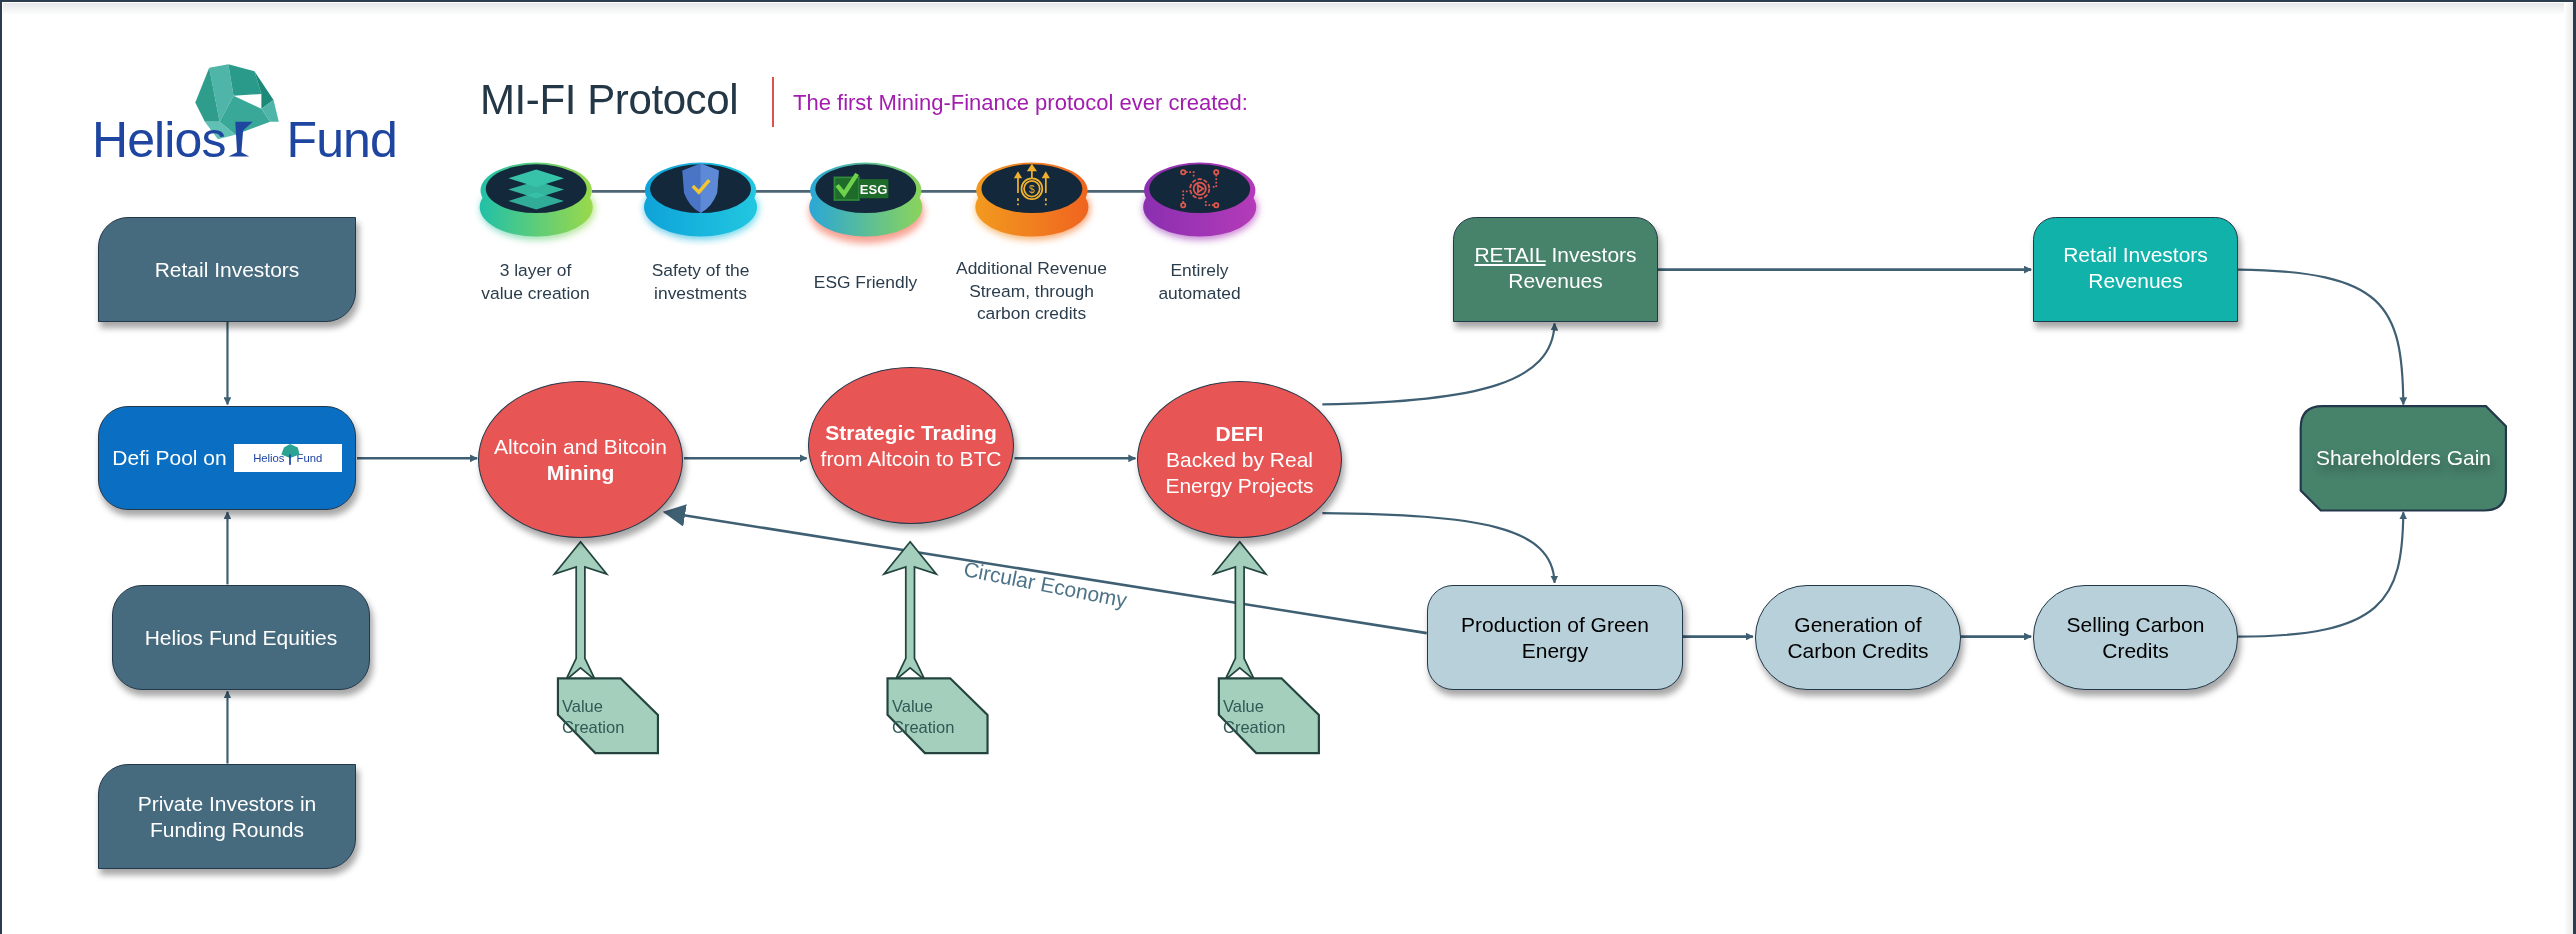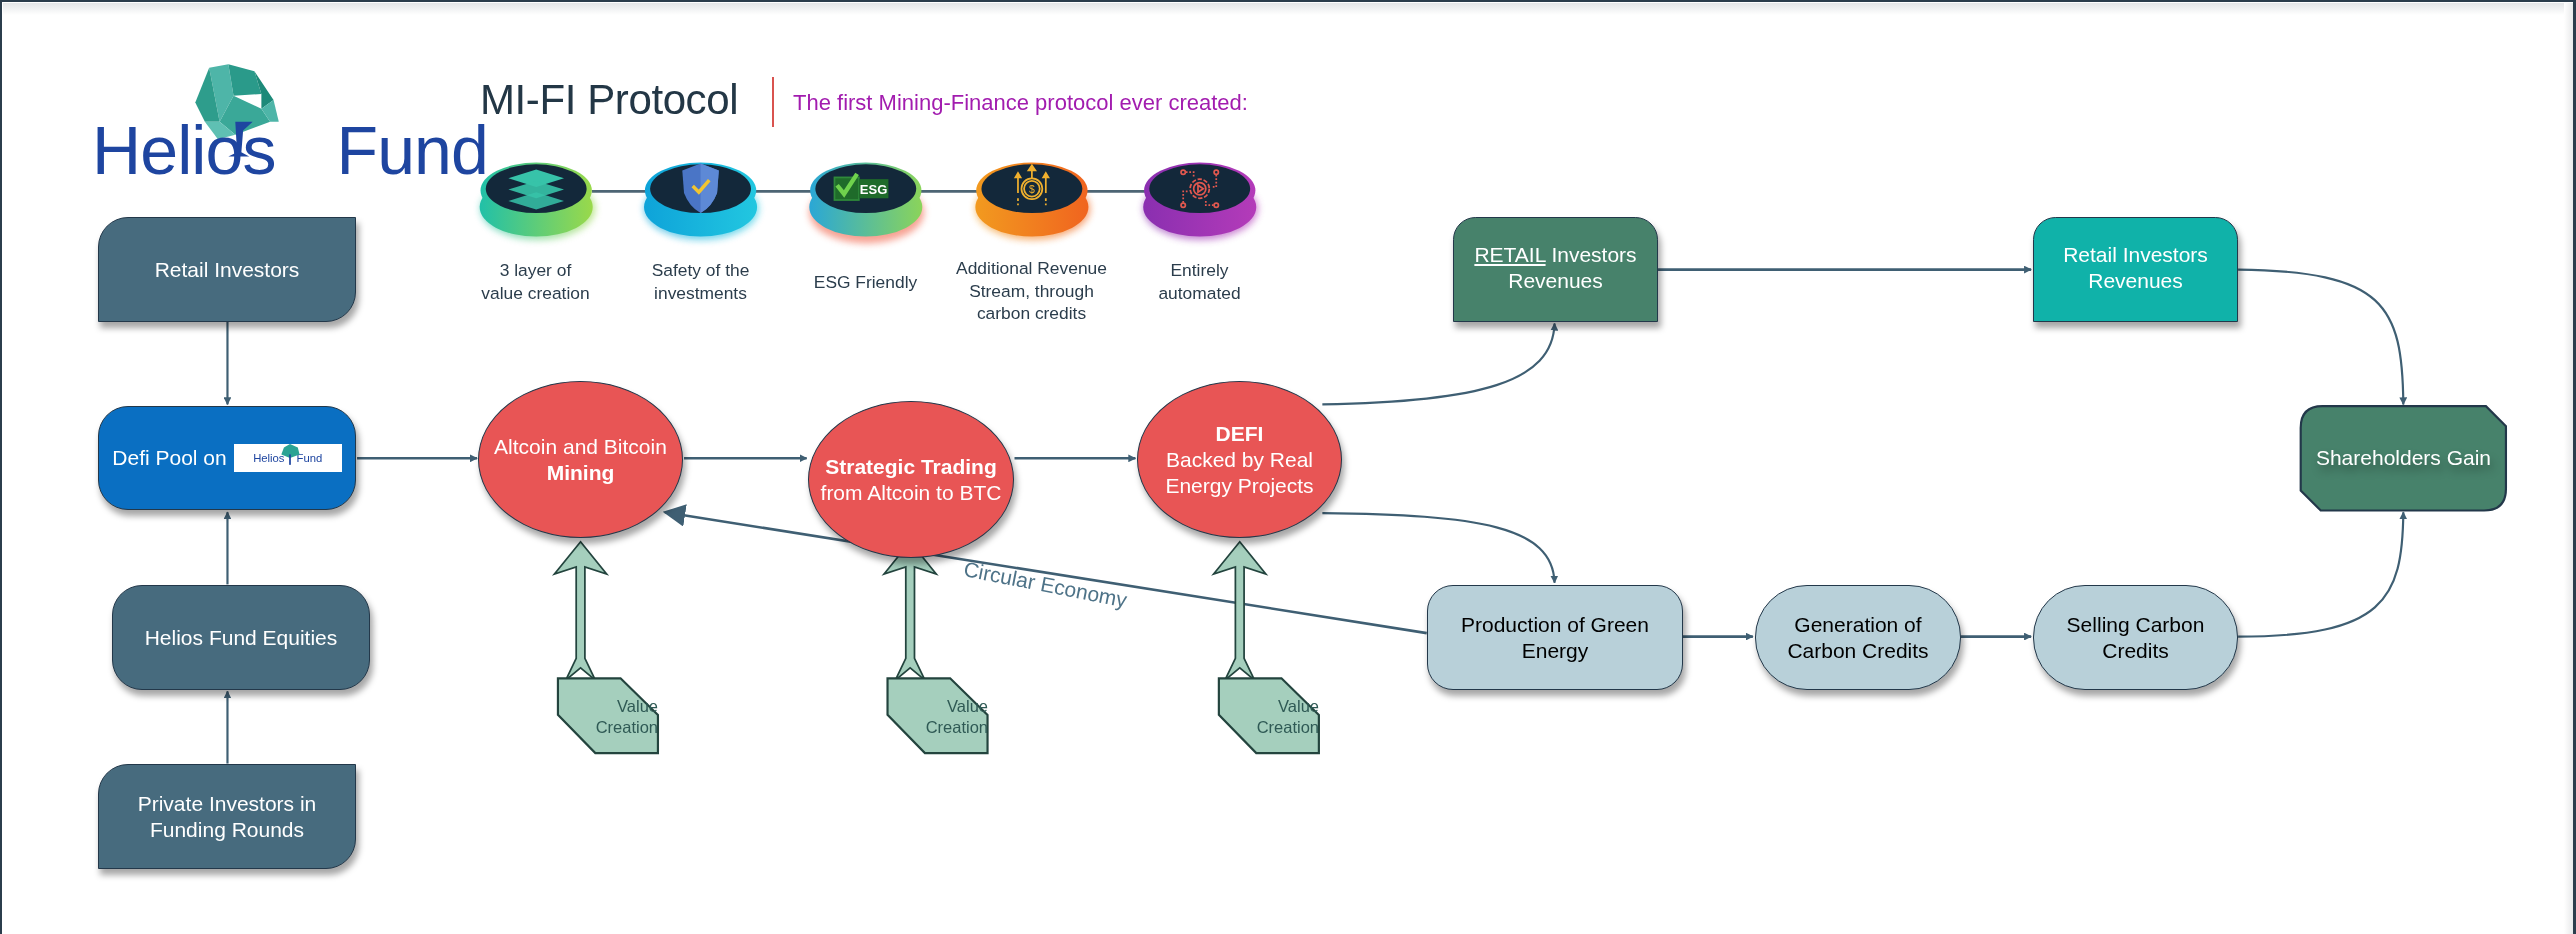--- a/index.html
+++ b/index.html
@@ -12,22 +12,22 @@
   .n-slate { background: #476b7e; }
   .n-blue { background: #0a6fc2; }
   .n-red { background: #e85555; border-radius: 50%/50%; }
   .n-green { background: #47826b; }
   .n-teal { background: #10b2a9; }
   .n-light { background: #b8d0d9; color: #000000; }
   .title { position: absolute; left: 480px; top: 76px; font-size: 42px; color: #233746; letter-spacing: -0.4px; }
   .subtitle { position: absolute; left: 793px; top: 90px; font-size: 22px; color: #a21caf; }
   .vdivider { position: absolute; left: 772px; top: 77px; width: 1.7px; height: 50px; background: #d9534f; }
   .feat-label { position: absolute; width: 191px; text-align: center; font-size: 17.4px; line-height: 22.6px; color: #2b3d4c; }
-  .logo-text { position: absolute; left: 92px; top: 111px; font-size: 68px; color: #1e45a0; letter-spacing: -0.9px; }
-  .vc-label { position: absolute; width: 96px; text-align: right; font-size: 16.5px; line-height: 21px; color: #2f5a55; }
+  .logo-text { position: absolute; left: 92px; top: 111px; font-size: 50px; color: #1e45a0; letter-spacing: -0.9px; }
+  .vc-label { position: absolute; width: 96px; text-align: left; font-size: 16.5px; line-height: 21px; color: #2f5a55; }
   .circ-label { position: absolute; left: 964px; top: 557px; font-size: 21px; color: #4e7388; transform: rotate(11deg); transform-origin: left center; white-space: nowrap; background: transparent; }
   .mini-logo { display: inline-flex; align-items: center; justify-content: center; width: 108px; height: 28px; background: #ffffff; margin-left: 7px; position: relative; }
   .mini-logo span { color: #1e45a0; font-size: 11.3px; }
   u { text-decoration: underline; }
 </style>
 </head>
 <body>
 
 <div class="frame"></div>
 <div class="topshade"></div>
@@ -240,21 +240,21 @@
 </div>
 <div class="node n-slate" style="left:98px; top:764px; width:258px; height:105px; border-radius:30px 0 30px 0; flex-direction:column;">
   <span>Private Investors in</span>
   <span>Funding Rounds</span>
 </div>
 
 <div class="node n-red" style="left:478px; top:381px; width:205px; height:157px; flex-direction:column;">
   <span>Altcoin and Bitcoin</span>
   <span style="font-weight:bold;">Mining</span>
 </div>
-<div class="node n-red" style="left:808px; top:401px; width:206px; height:157px; flex-direction:column;">
+<div class="node n-red" style="left:808px; top:367px; width:206px; height:157px; flex-direction:column;">
   <span style="font-weight:bold;">Strategic Trading</span>
   <span>from Altcoin to BTC</span>
 </div>
 <div class="node n-red" style="left:1137px; top:381px; width:205px; height:157px; flex-direction:column;">
   <span style="font-weight:bold;">DEFI</span>
   <span>Backed by Real</span>
   <span>Energy Projects</span>
 </div>
 
 <div class="node n-green" style="left:1453px; top:217px; width:205px; height:105px; border-radius:22.6px 22.6px 0 0; flex-direction:column; justify-content:flex-start; padding-top:24px;">

